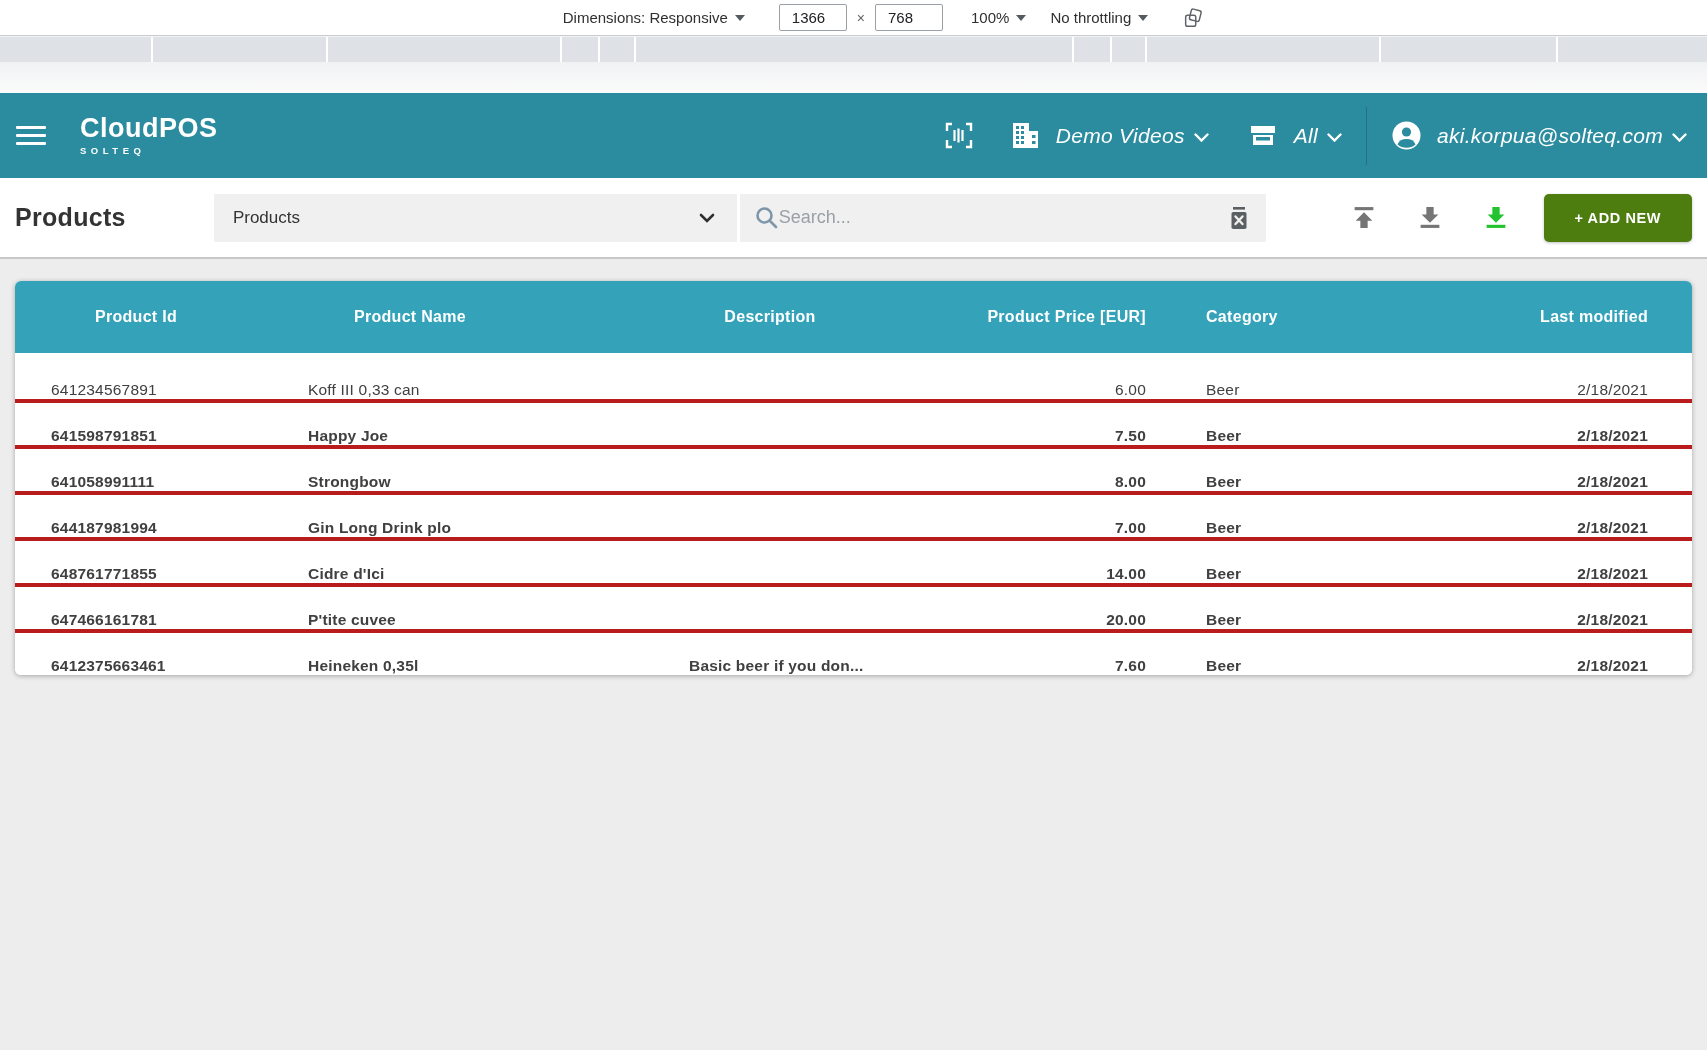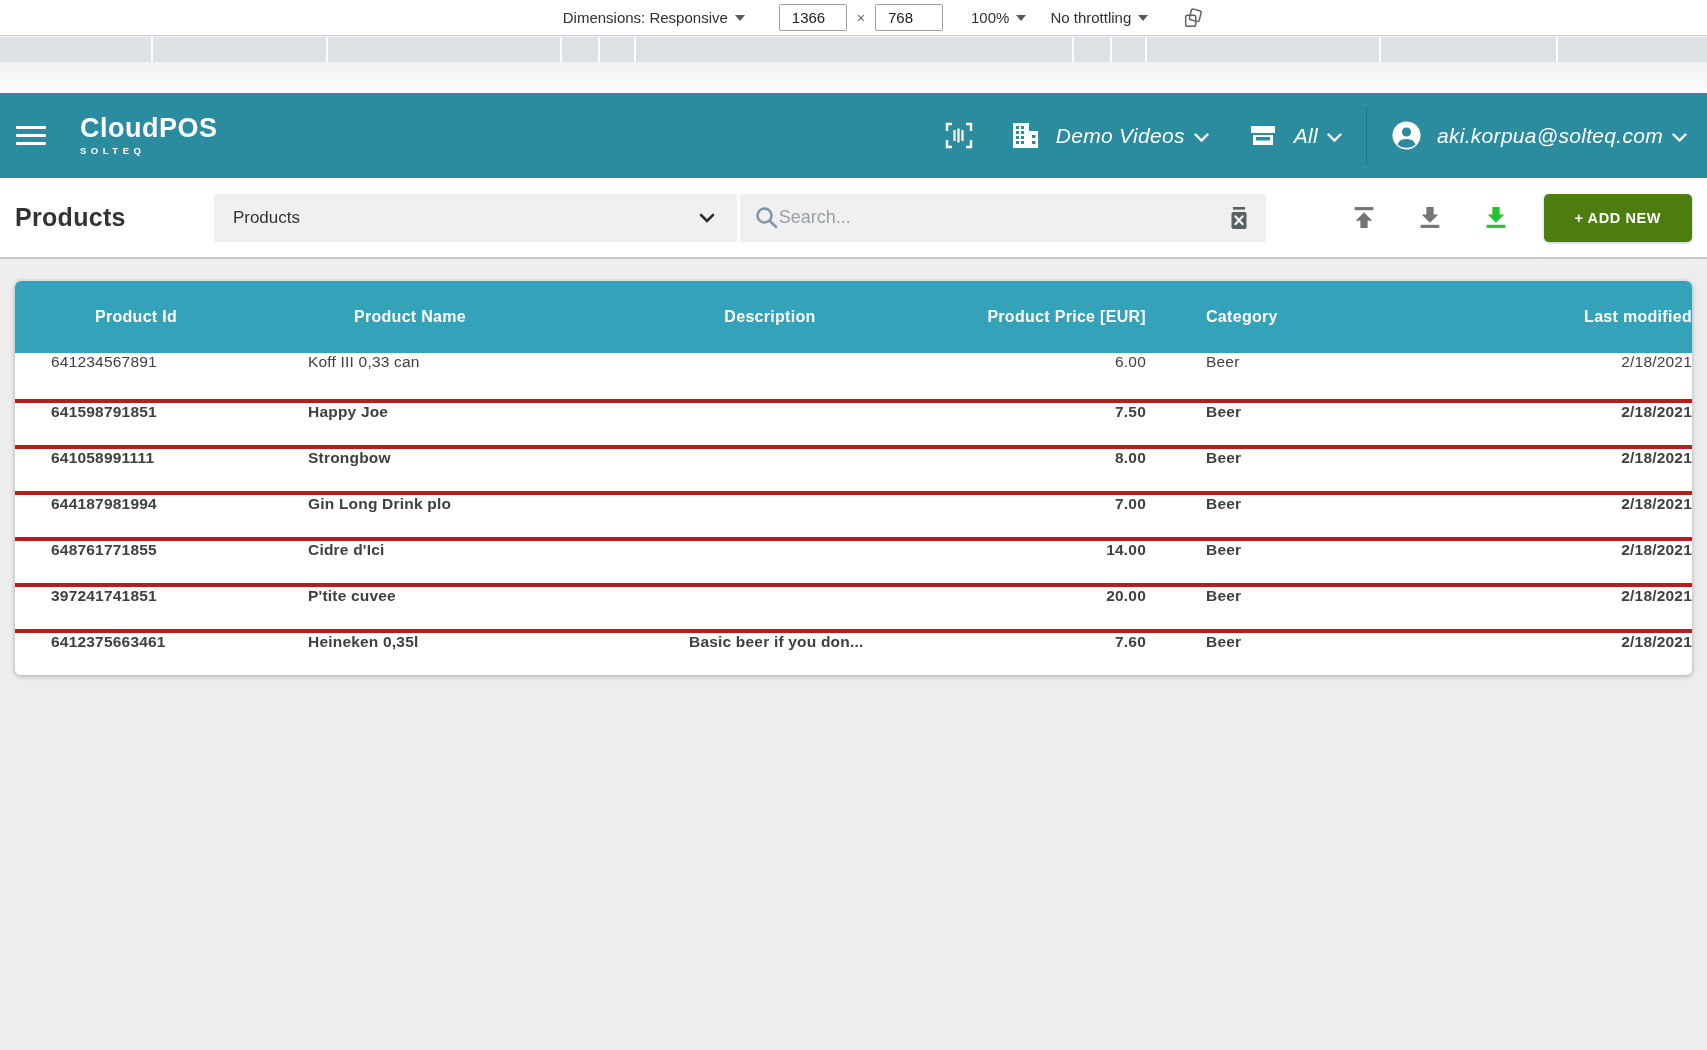--- a/index.html
+++ b/index.html
@@ -87,26 +87,26 @@
   
   .content{ background:#ededed; height:791px; padding:22px 15px 0 15px; }
   .table-card{
     width:1677px; background:#fff; border-radius:6px; overflow:hidden;
     box-shadow:0 1px 5px rgba(0,0,0,.3);
   }
   .thead{
     display:flex; align-items:center; height:72px;
     background:#34a3ba; color:#fff; font-weight:600; font-size:16px; letter-spacing:.3px;
   }
-  .tr{ display:flex; align-items:flex-start; height:46px; font-size:15.5px; color:#404040; letter-spacing:.2px; background:#fff; }
+  .tr{ display:flex; align-items:flex-end; height:46px; font-size:15.5px; color:#404040; letter-spacing:.2px; background:#fff; }
   .tr + .tr{ border-top:4px solid #b91c1c;font-weight:bold; }
   .c1{ width:230px;padding-left:12px; } .c2{ width:330px; } .c3{ width:390px; }
   .c4{ width:200px; text-align:right; padding-right:19px; }
   .c5{ width:170px; padding-left:41px; }
-  .c6{ width:357px; text-align:right; }
+  .c6{ width:357px; text-align:right; padding-right:44px; }
   .thead .c1,.thead .c2,.thead .c3{ text-align:center; }
   .tr .c1{ padding-left:36px; } .tr .c2{ padding-left:63px; } .tr .c3{ padding-left:114px; }
 </style>
 </head>
 <body>
 
 <div class="devtools-bar">
   <div class="dt-cluster">
     <span class="dt-label">
       <span>Dimensions: Responsive</span>
@@ -326,21 +326,21 @@
         </div>
         <div class="tr">
           <div class="c1">648761771855</div>
           <div class="c2">Cidre d'Ici</div>
           <div class="c3"></div>
           <div class="c4">14.00</div>
           <div class="c5">Beer</div>
           <div class="c6">2/18/2021</div>
         </div>
         <div class="tr">
-          <div class="c1">397241741851</div>
+          <div class="c1">647466161781</div>
           <div class="c2">P'tite cuvee</div>
           <div class="c3"></div>
           <div class="c4">20.00</div>
           <div class="c5">Beer</div>
           <div class="c6">2/18/2021</div>
         </div>
         <div class="tr">
           <div class="c1">6412375663461</div>
           <div class="c2">Heineken 0,35l</div>
           <div class="c3">Basic beer if you don...</div>

